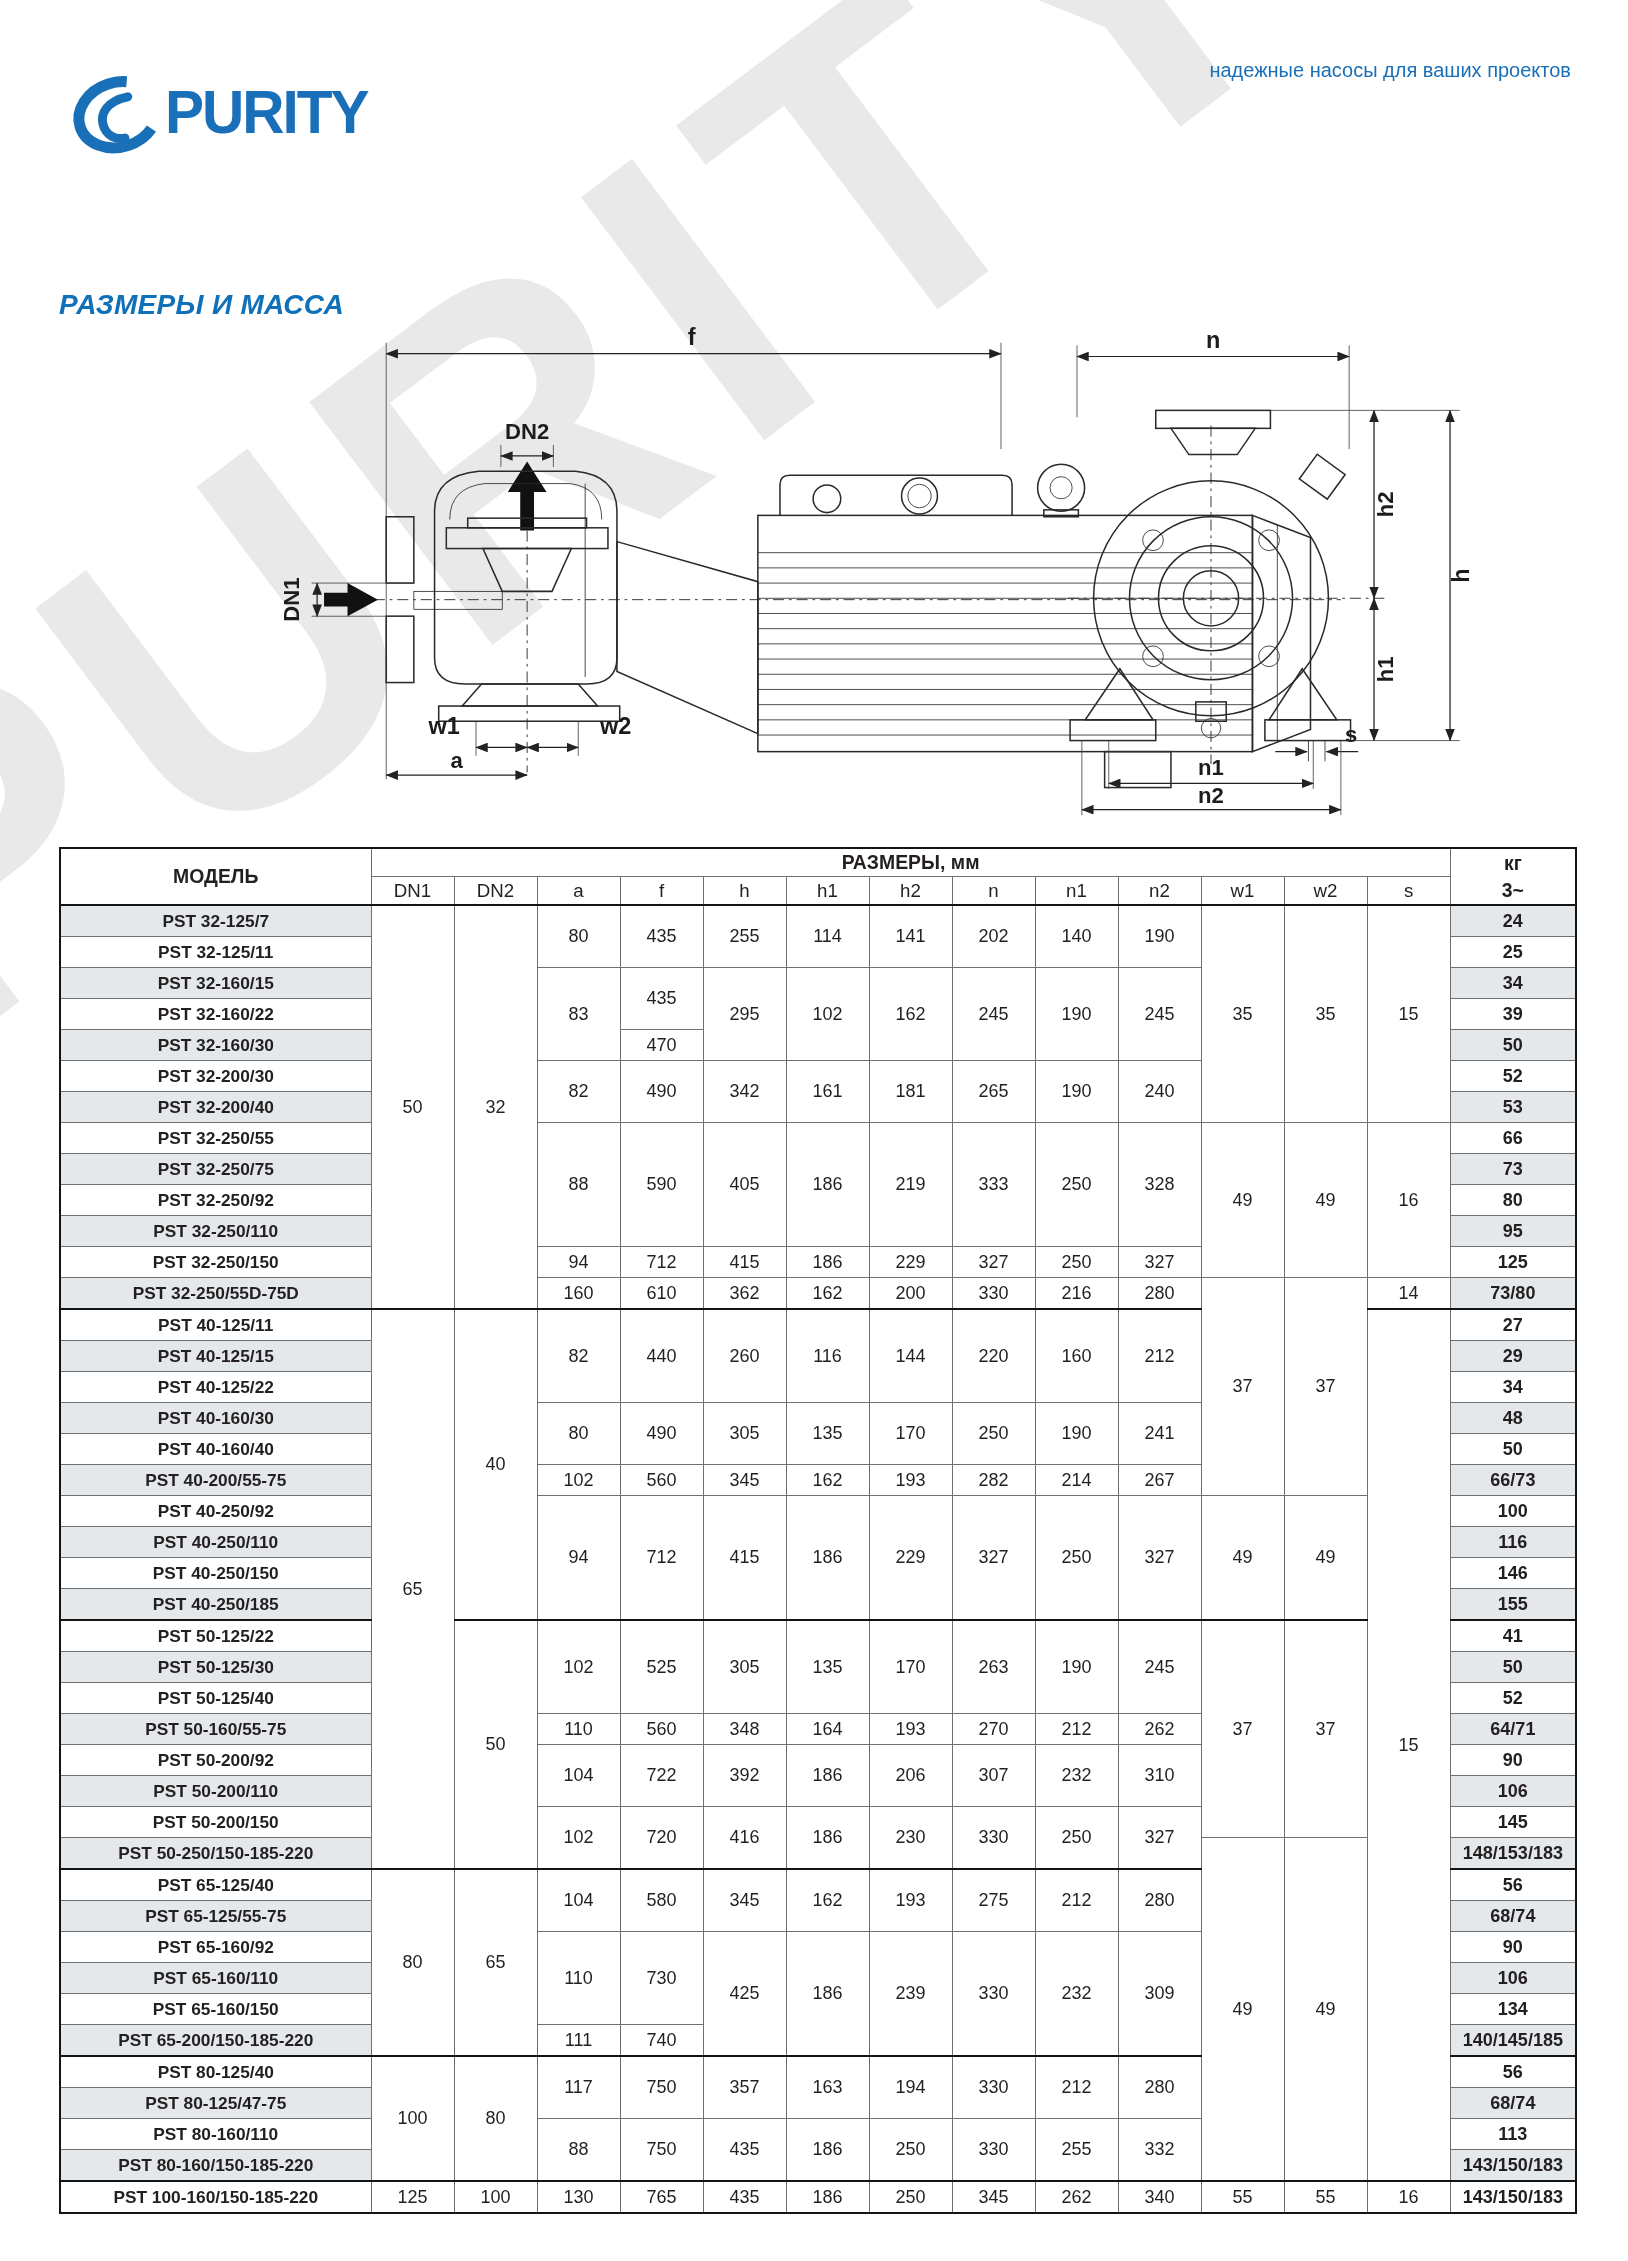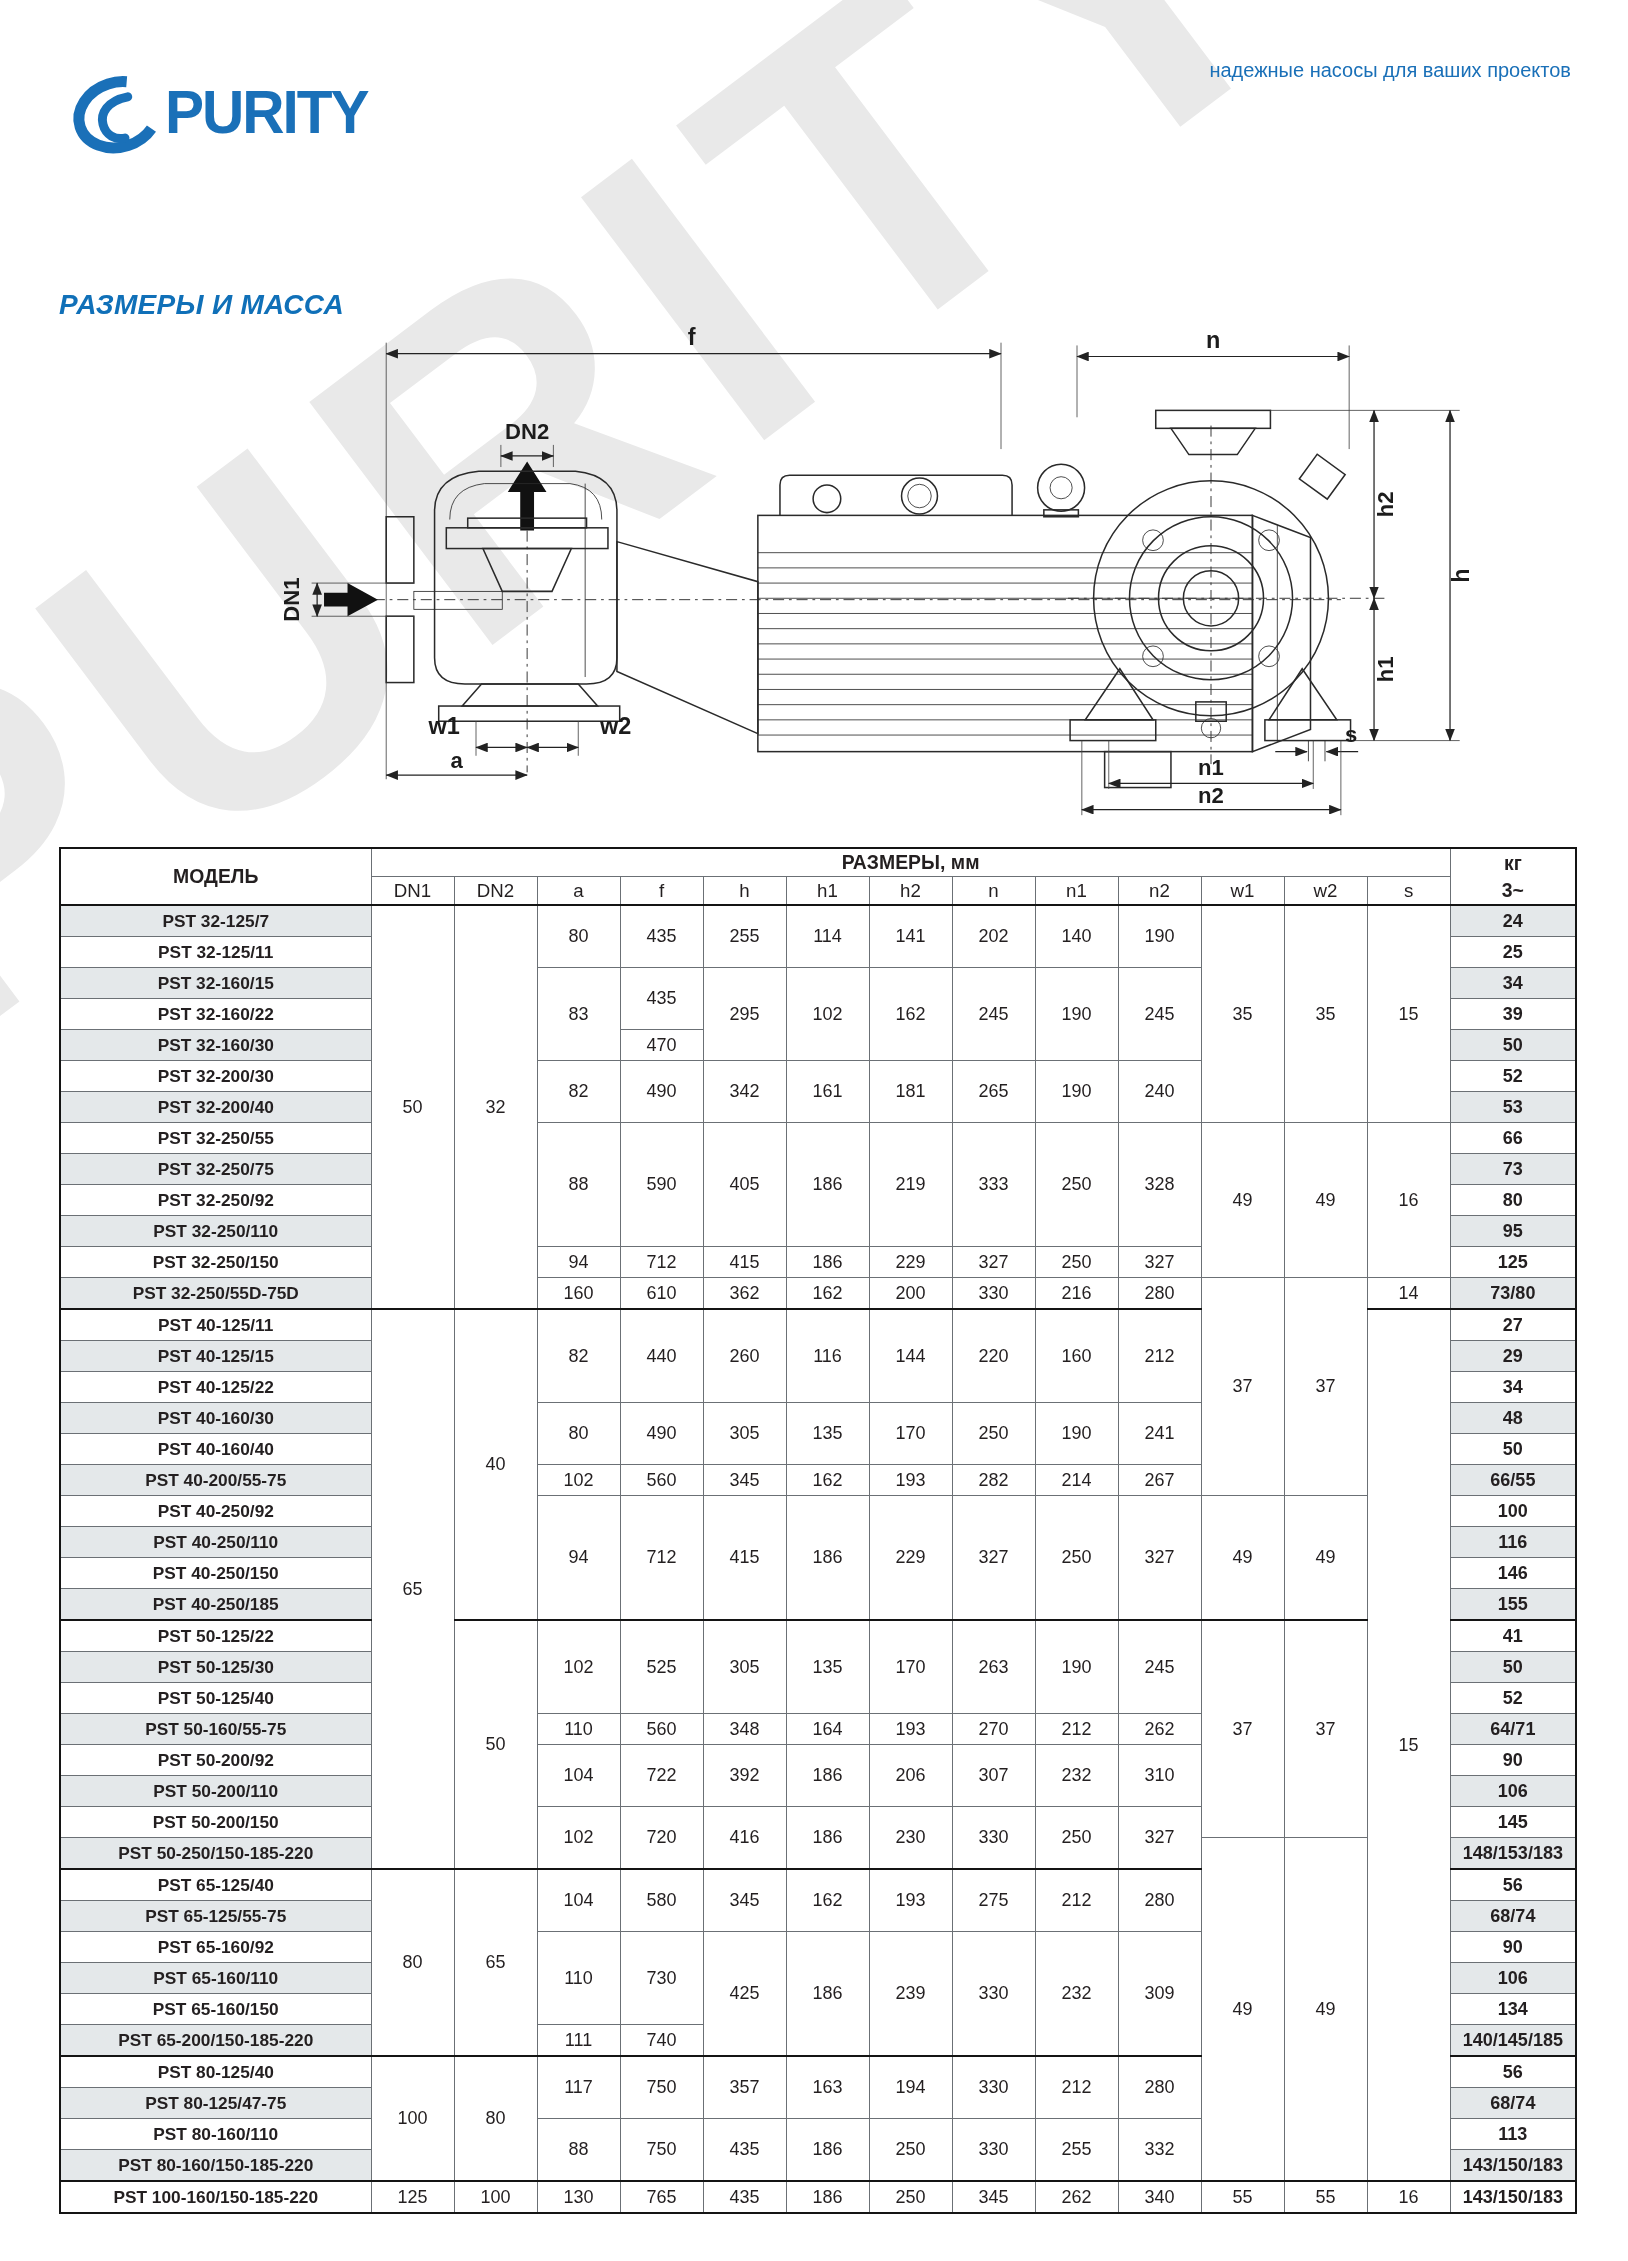--- a/index.html
+++ b/index.html
@@ -430,21 +430,21 @@
         <tr class="shade">
           <td class="model">PST 40-200/55-75</td>
           <td class="dim">102</td>
           <td class="dim">560</td>
           <td class="dim">345</td>
           <td class="dim">162</td>
           <td class="dim">193</td>
           <td class="dim">282</td>
           <td class="dim">214</td>
           <td class="dim">267</td>
-          <td class="kg">66/55</td>
+          <td class="kg">66/73</td>
         </tr>
         <tr>
           <td class="model">PST 40-250/92</td>
           <td class="dim sec-b" rowspan="4">94</td>
           <td class="dim sec-b" rowspan="4">712</td>
           <td class="dim sec-b" rowspan="4">415</td>
           <td class="dim sec-b" rowspan="4">186</td>
           <td class="dim sec-b" rowspan="4">229</td>
           <td class="dim sec-b" rowspan="4">327</td>
           <td class="dim sec-b" rowspan="4">250</td>

